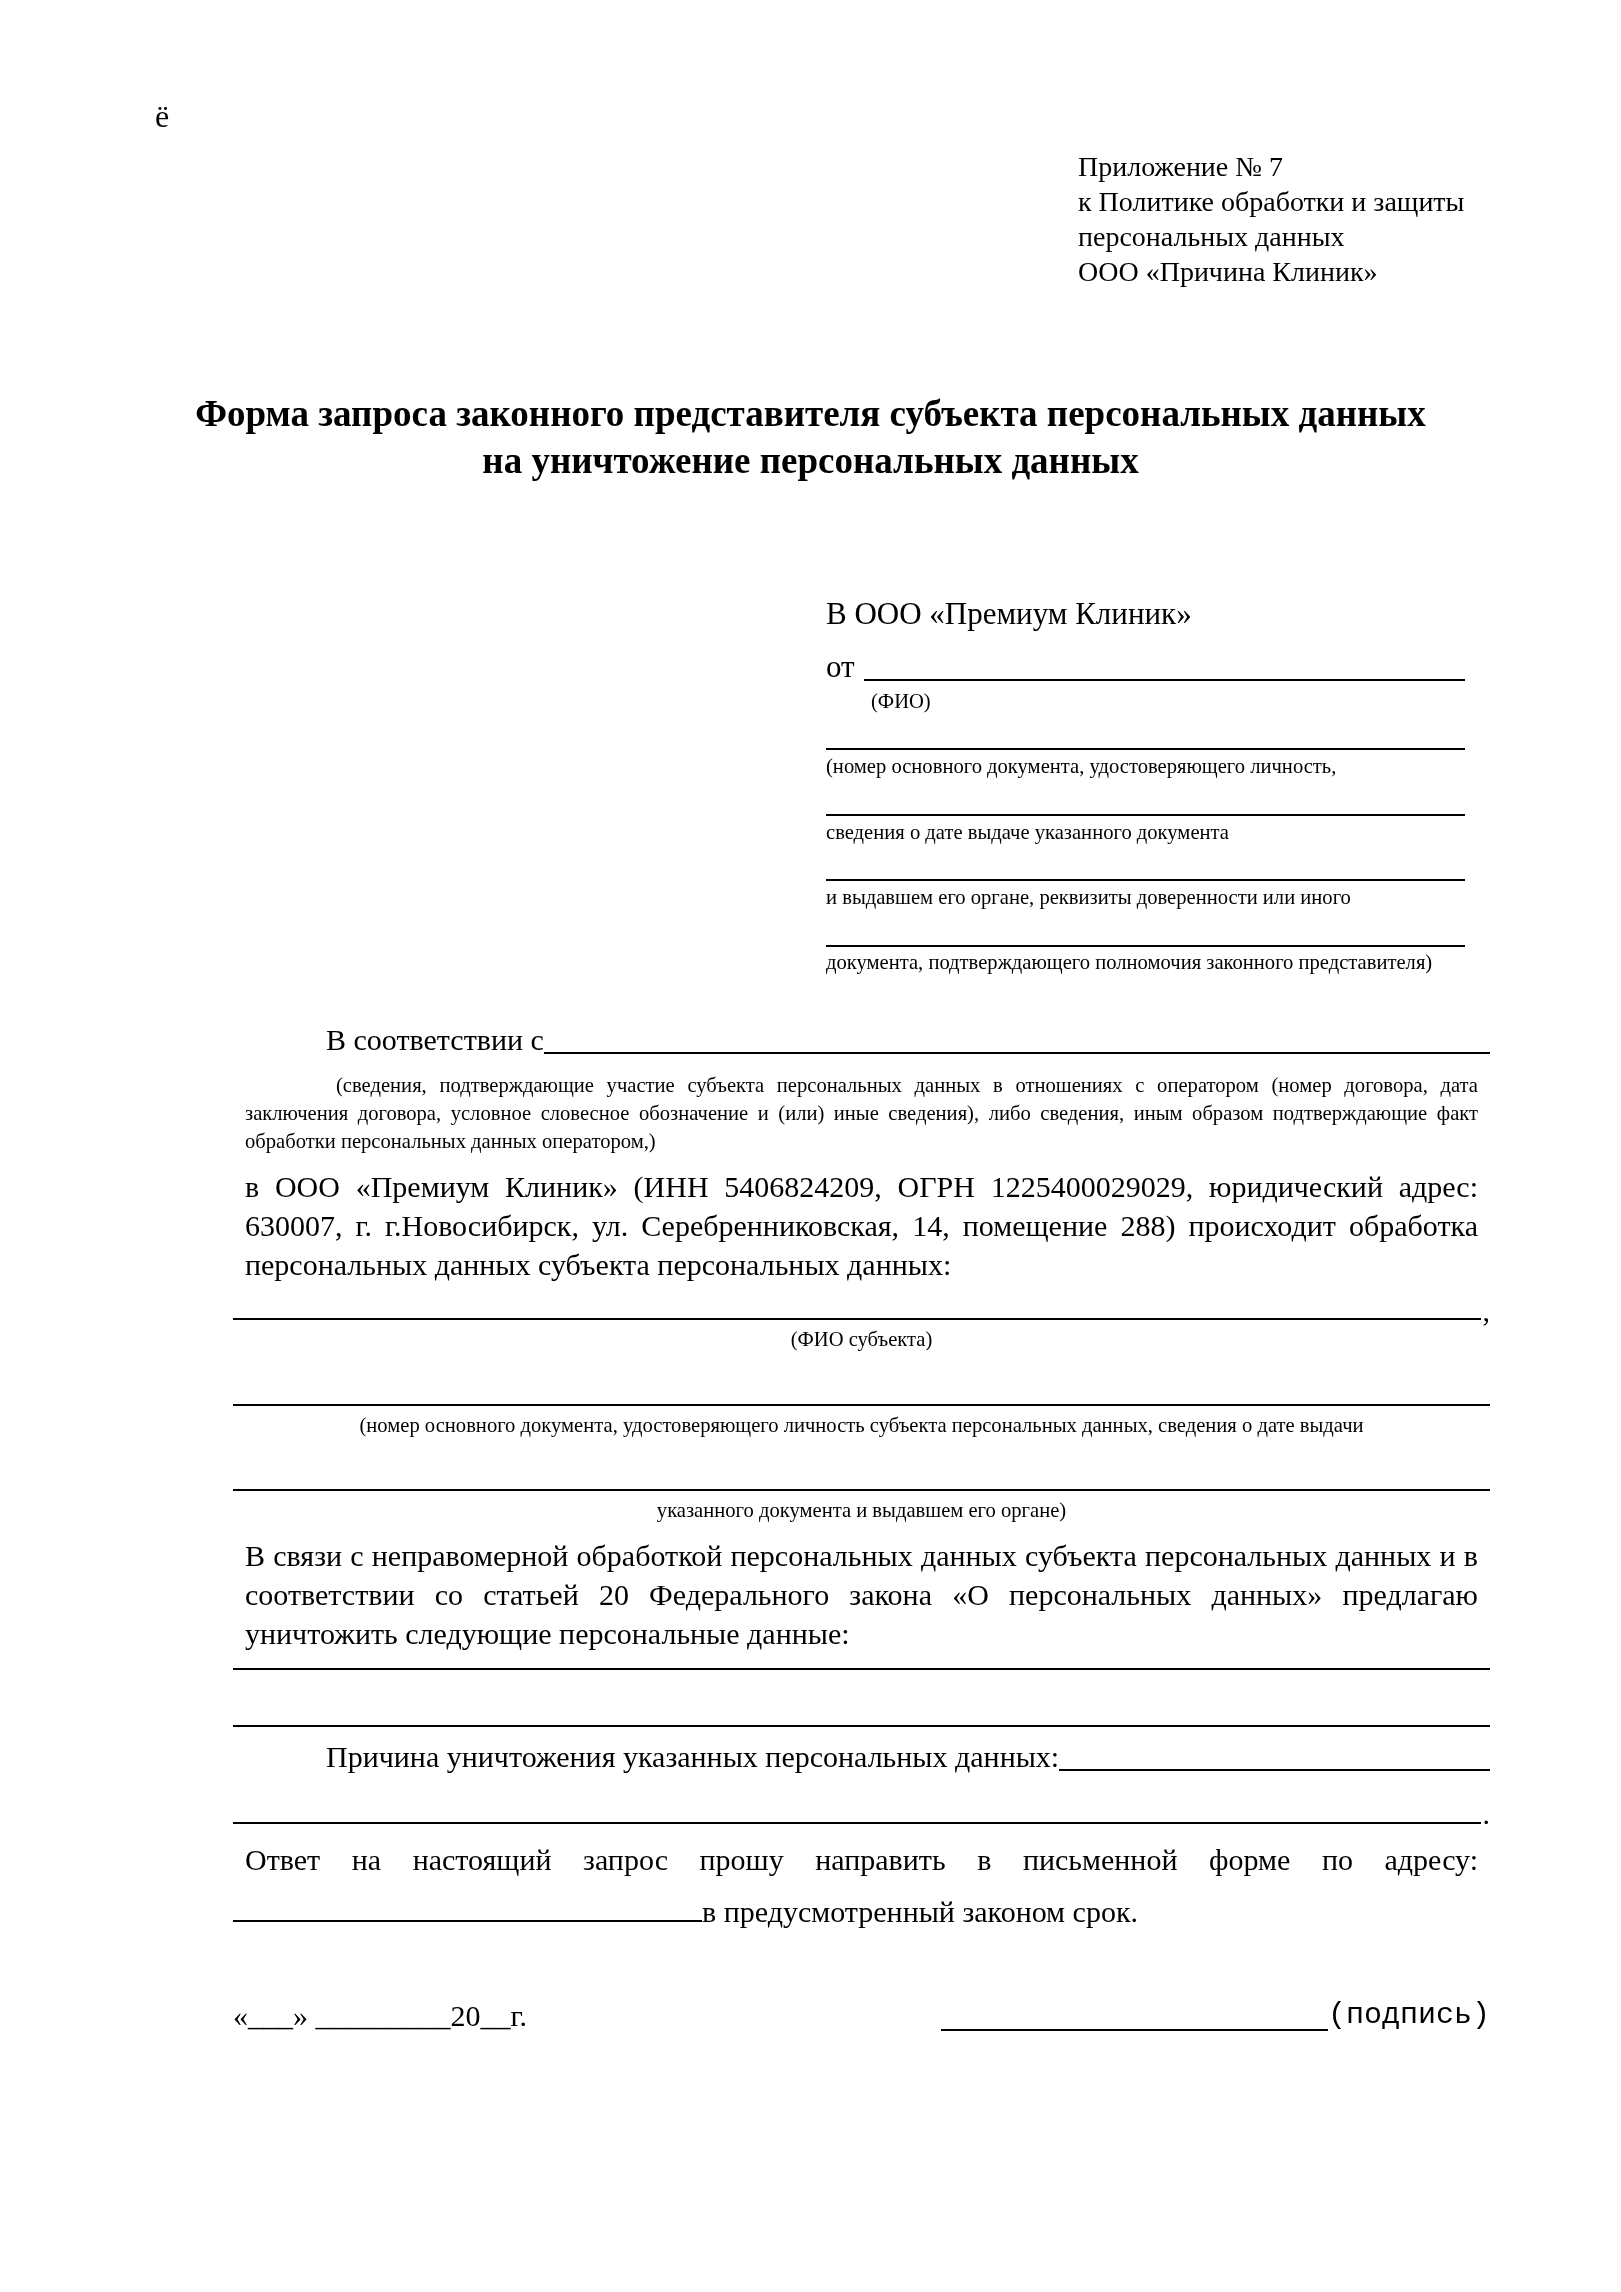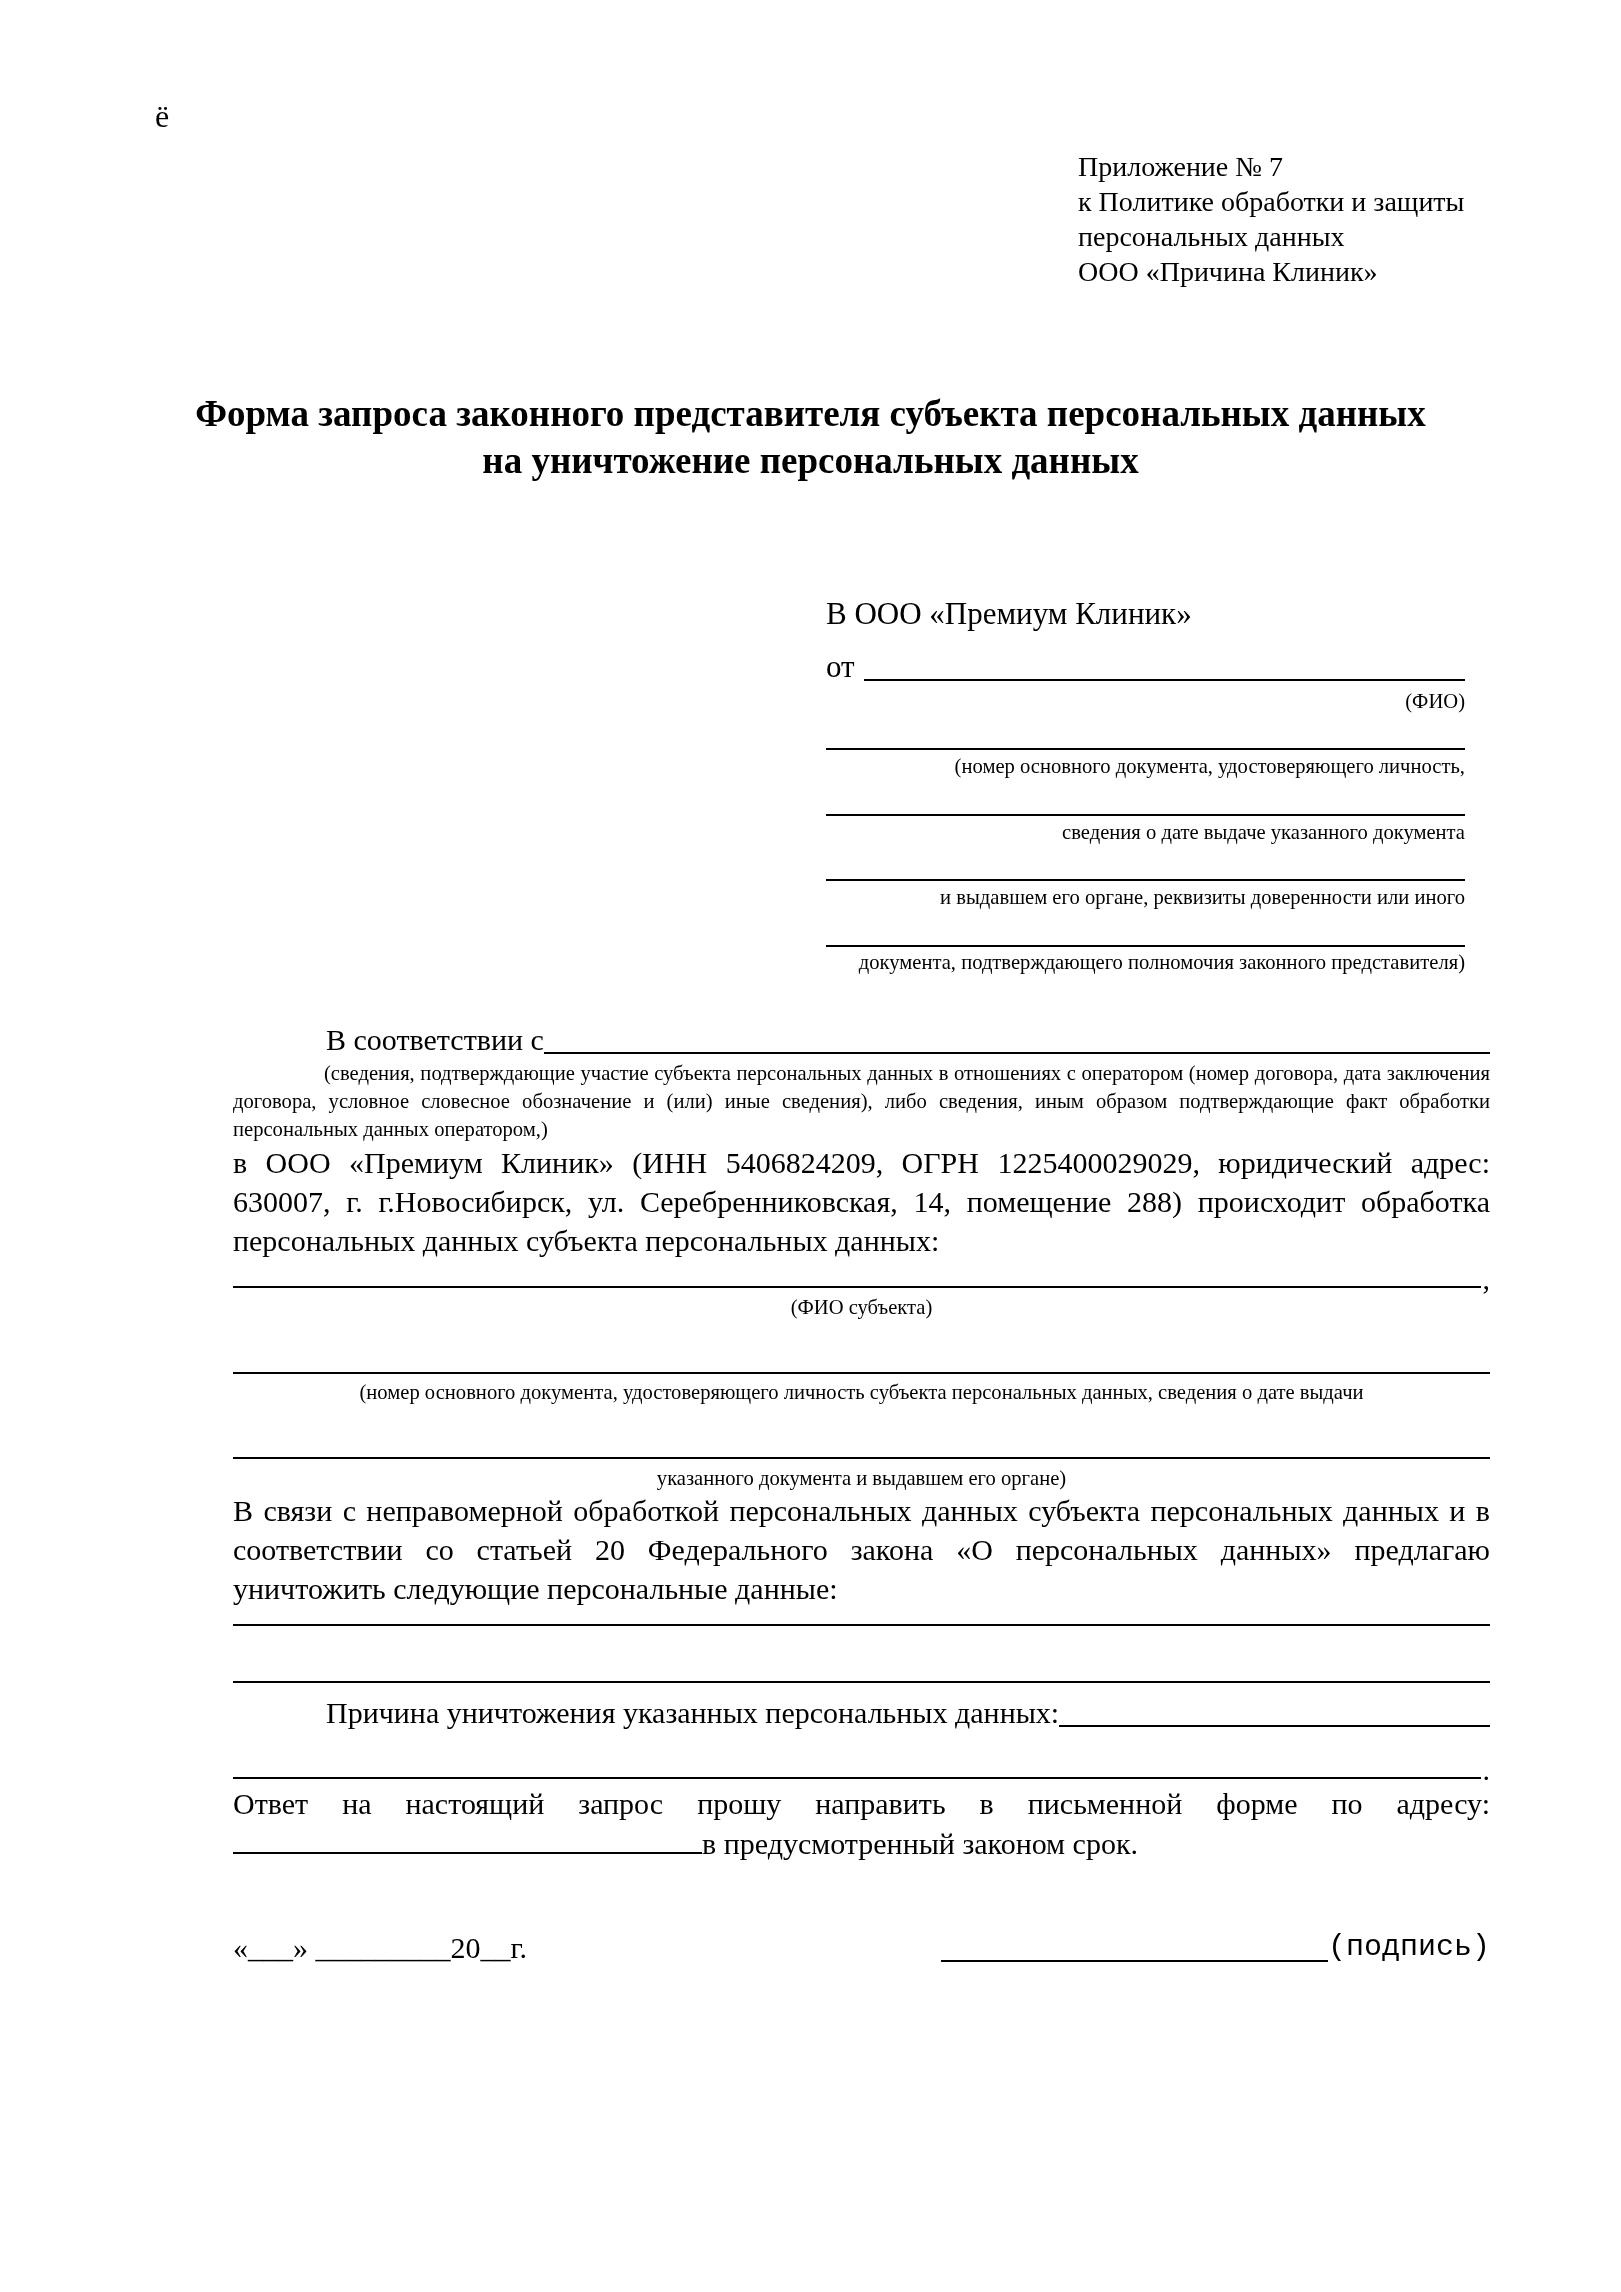--- a/index.html
+++ b/index.html
@@ -16,28 +16,28 @@
   .title {
     position:absolute; left:59px; right:59px; top:390px;
     text-align:center; font-weight:bold; font-size:37px; line-height:47px;
   }
 
   
   .addr { position:absolute; left:826px; top:594px; width:639px; font-size:31px; line-height:39px; }
   .addr .from-row { display:flex; align-items:flex-end; height:53px; }
   .addr .from-row .lbl { white-space:nowrap; padding-right:9.8px; }
   .fill { flex:1 1 auto; border-bottom:2px solid #000; height:29px; margin-bottom:4.9px; }
-  .cap { font-size:20.6px; line-height:24.5px; text-align:right; }
+  .cap { font-size:20.6px; line-height:24.5px; text-align:left; }
   .cap-fio { margin-top:2.9px; padding-left:45px; }
   .addr .rule { border-bottom:2px solid #000; height:0; margin-top:35px; }
   .addr .rule + .cap { margin-top:3.9px; }
 
   
   .main { position:absolute; left:233px; top:990px; width:1257px; font-size:30px; line-height:39px; }
-  .main p { margin:0; }
+  .main p { margin:12px; }
   .row { display:flex; align-items:flex-end; }
   .row .txt { white-space:nowrap; }
   .pad-ind { padding-left:93px;margin-top:30px; }
   .cap-par { font-size:20.6px; line-height:28px; text-align:justify; text-indent:91px; margin-top:5.9px; }
   .just { text-align:justify; }
   .just-last { text-align:justify; text-align-last:justify; }
   .p-operator { margin-top:3.9px; }
   .rule-row { display:flex; align-items:flex-end; height:29px; margin-top:3.9px; }
   .rule-row .line { flex:1 1 auto; border-bottom:2px solid #000; height:0; margin-bottom:4.9px; }
   .rule-row .tail { line-height:29px; padding-left:2px; }

